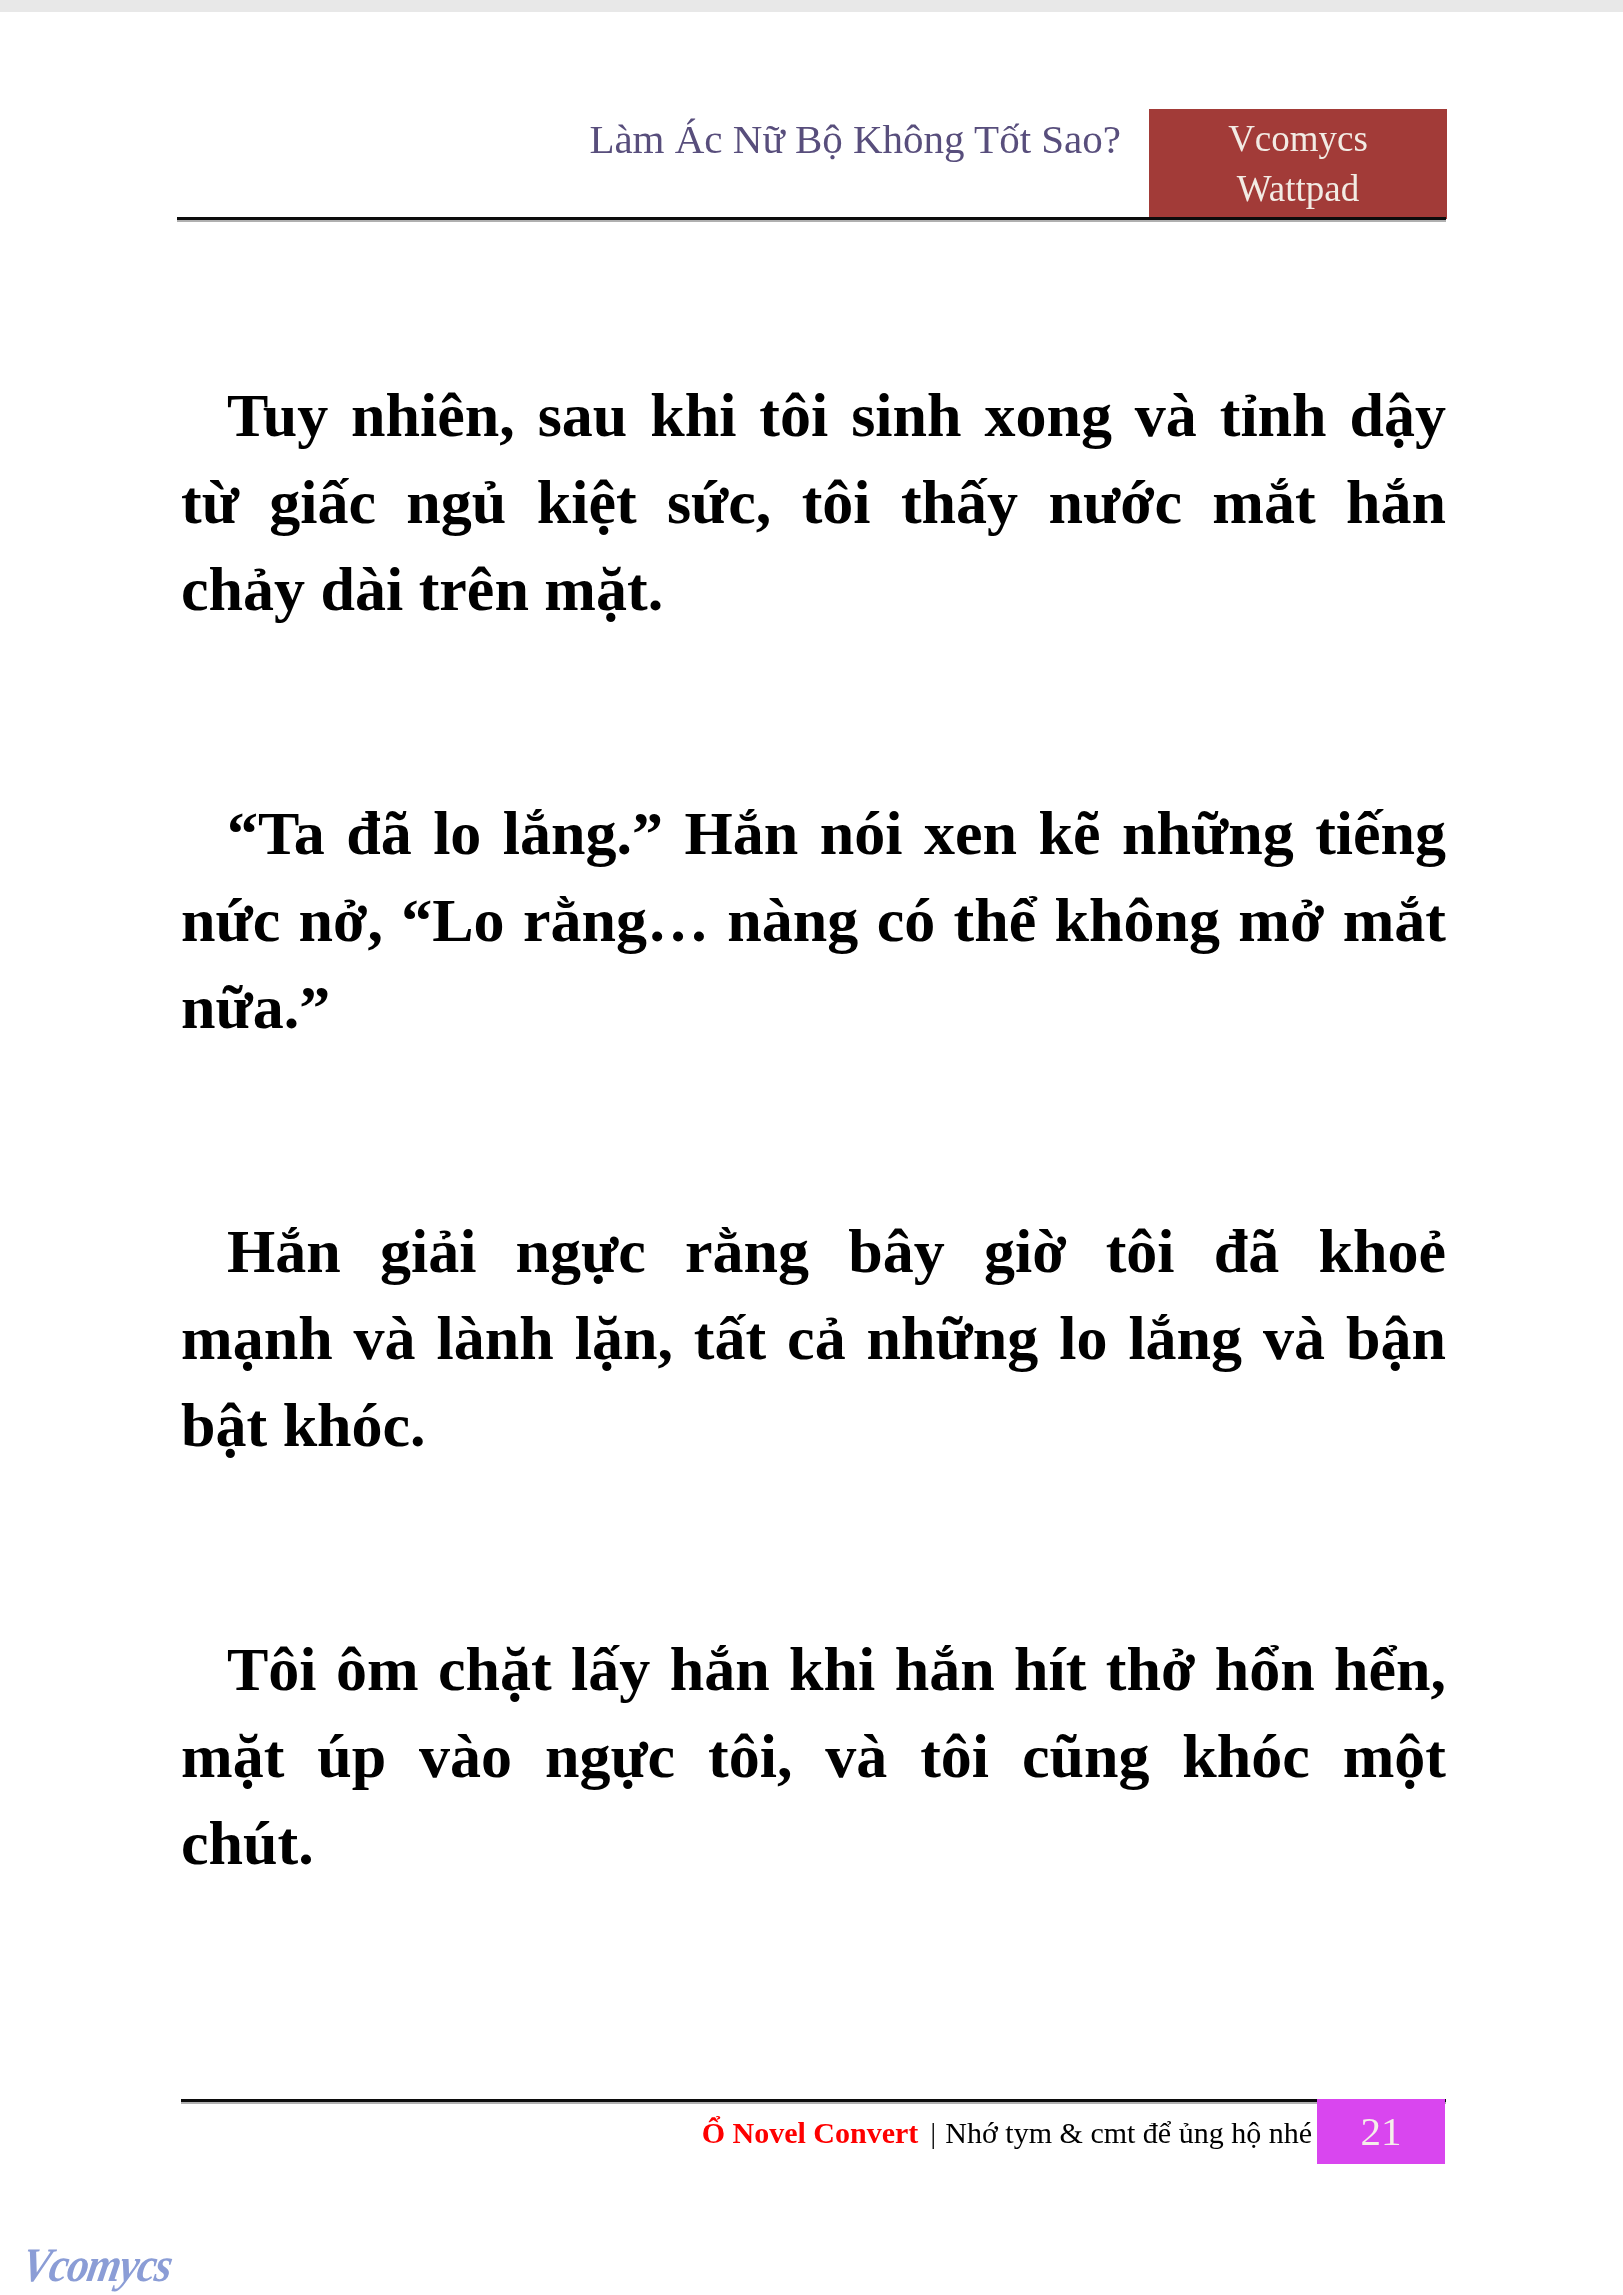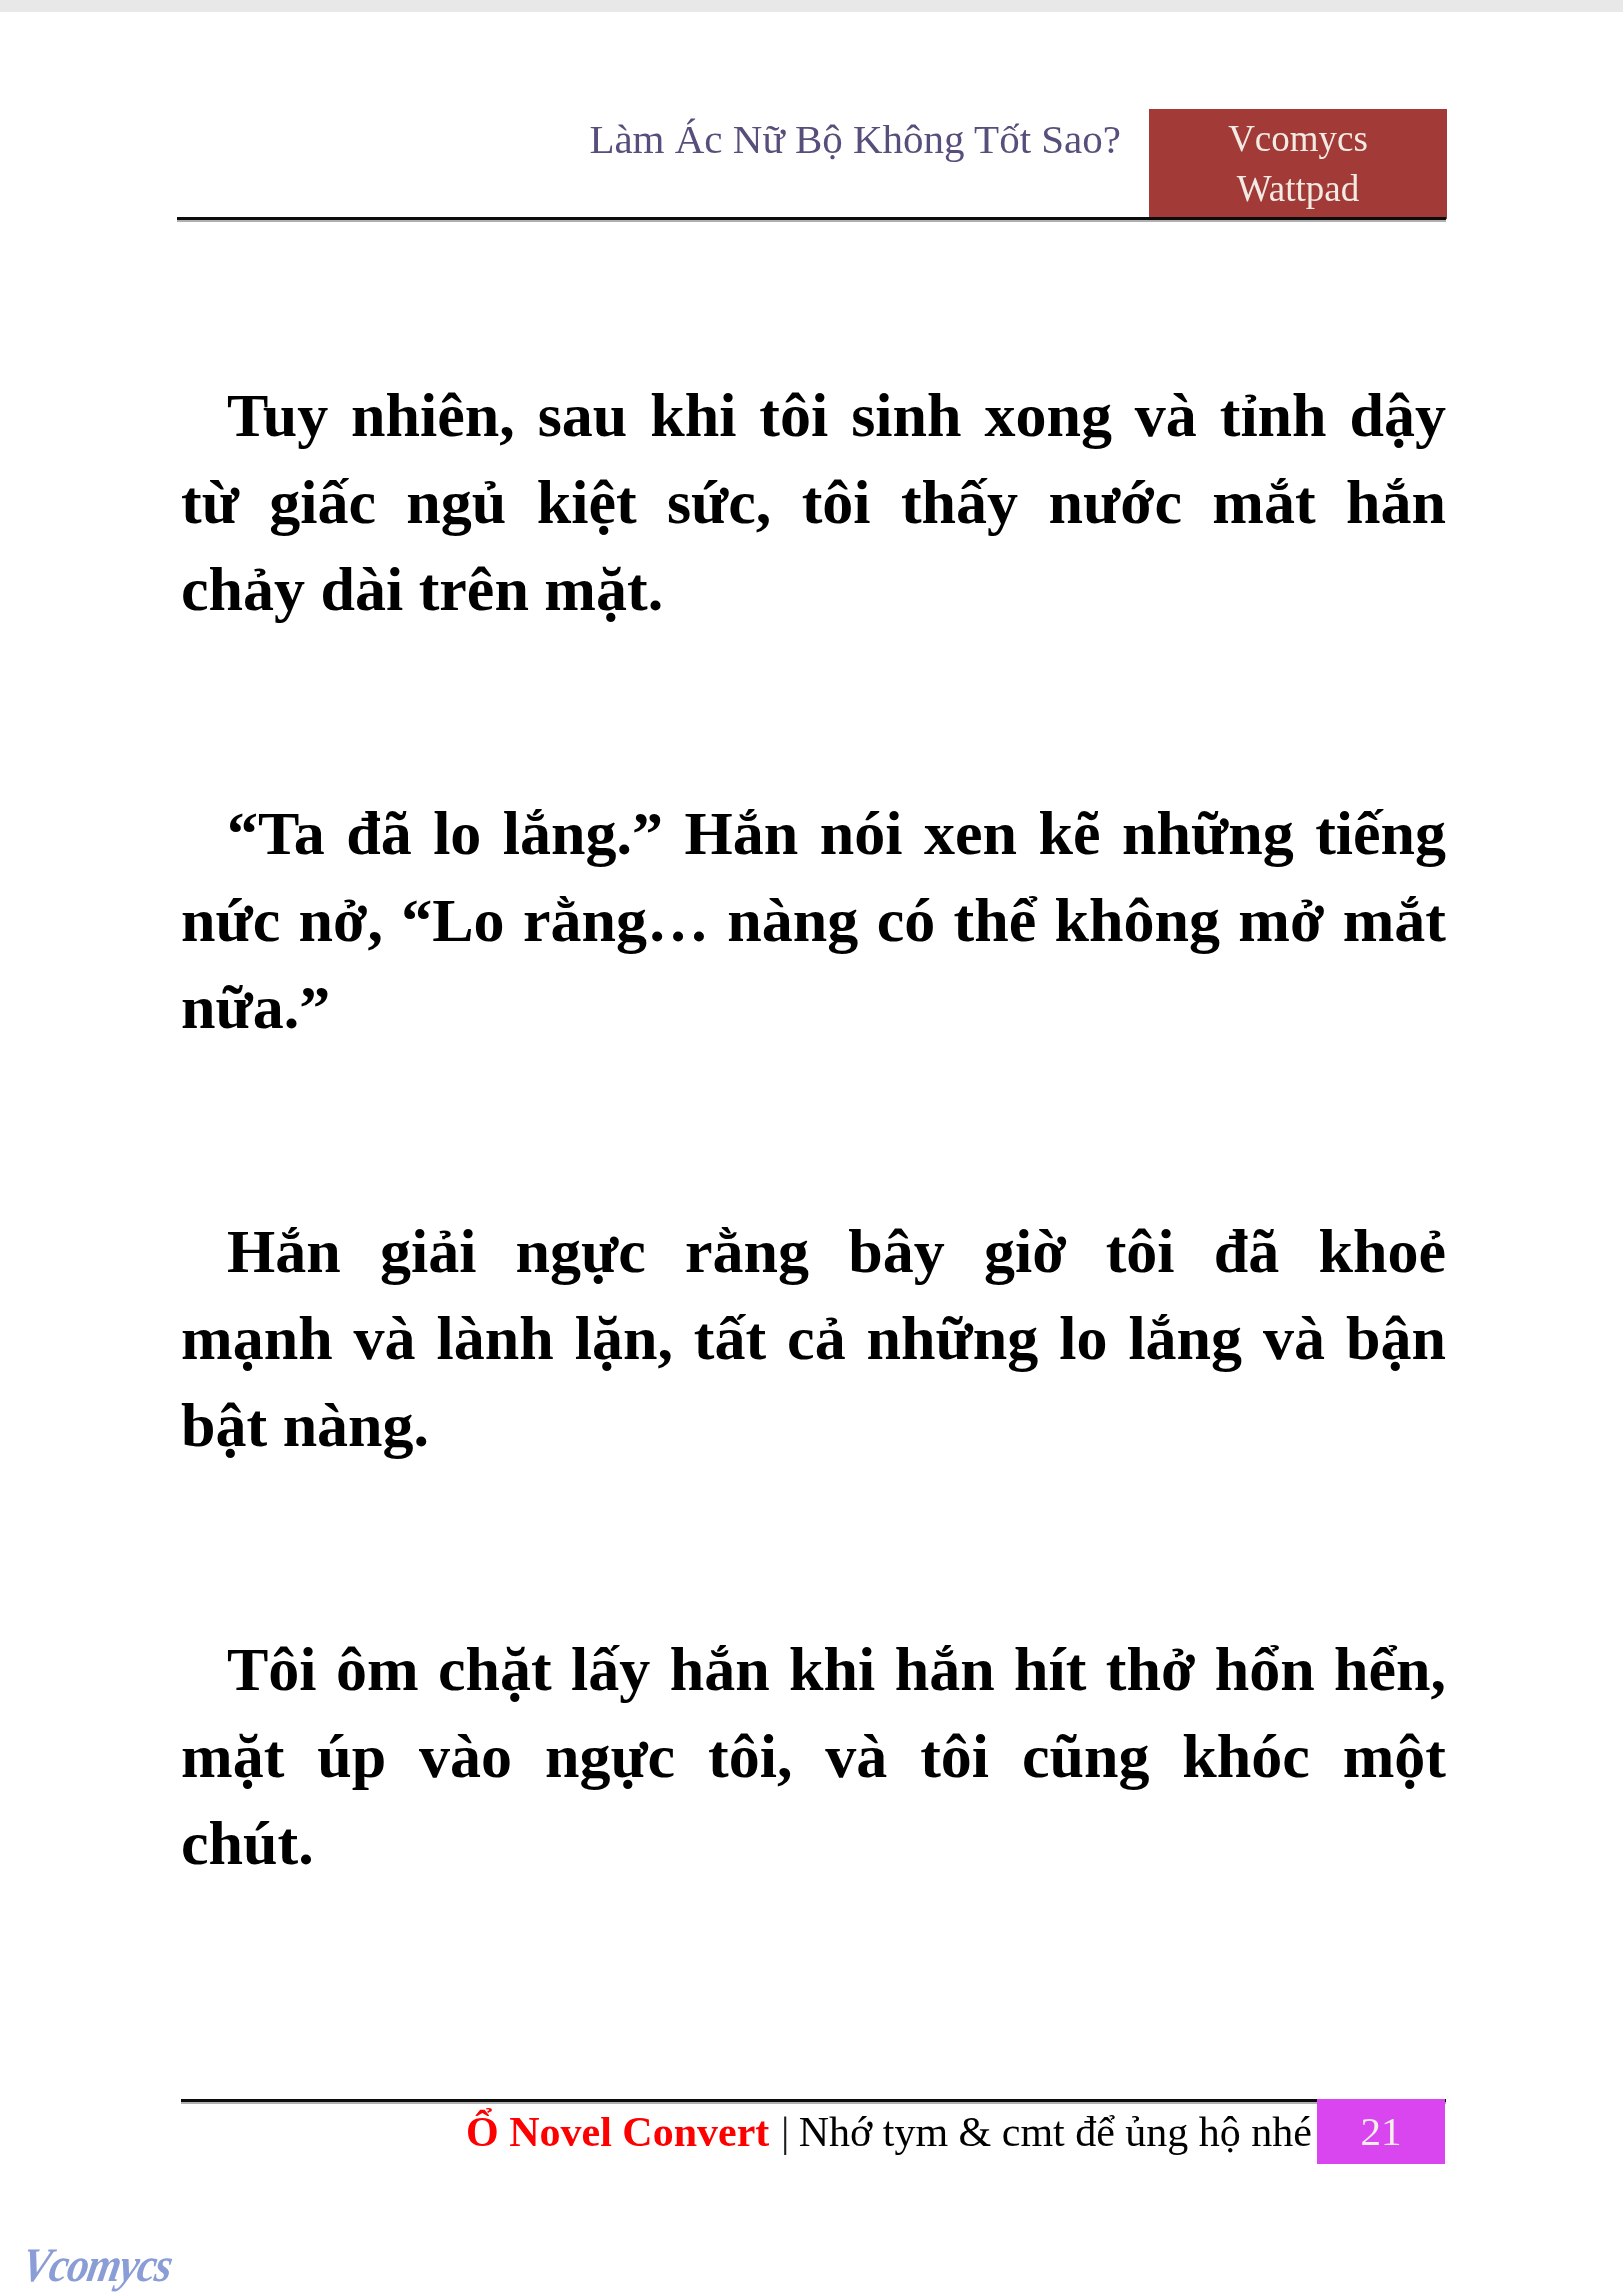--- a/index.html
+++ b/index.html
@@ -45,21 +45,21 @@
     white-space:nowrap;
     font-weight:bold;
   }
   .ln.first{text-indent:46px;}
   .ln.last{text-align-last:left;}
   .para-gap{margin-top:157px;}
   
   .ftr-rule{left:181px;top:2087px;width:1265px;}
   .ftr-credit{
     position:absolute;top:2097px;right:312px;
-    font-size:42px;line-height:47px;
+    font-size:30px;line-height:47px;
     white-space:nowrap;color:#000;
   }
   .ftr-brand{color:#fe0000;font-weight:bold;}
   .ftr-sep{color:#1a1a1a;font-weight:normal;padding:0 9.2px 0 11.8px;}
   .pagenum{
     position:absolute;left:1317px;top:2087px;width:128px;height:65px;
     background:#d946ef;color:#f5efe9;
     font-size:41px;line-height:65px;text-align:center;
   }
   
@@ -90,21 +90,21 @@
     <div class="ln first">Tuy nhiên, sau khi tôi sinh xong và tỉnh dậy</div>
     <div class="ln">từ giấc ngủ kiệt sức, tôi thấy nước mắt hắn</div>
     <div class="ln last">chảy dài trên mặt.</div>
 
     <div class="ln first para-gap">“Ta đã lo lắng.” Hắn nói xen kẽ những tiếng</div>
     <div class="ln">nức nở, “Lo rằng… nàng có thể không mở mắt</div>
     <div class="ln last">nữa.”</div>
 
     <div class="ln first para-gap">Hắn giải ngực rằng bây giờ tôi đã khoẻ</div>
     <div class="ln">mạnh và lành lặn, tất cả những lo lắng và bận</div>
-    <div class="ln last">bật nàng.</div>
+    <div class="ln last">bật khóc.</div>
 
     <div class="ln first para-gap">Tôi ôm chặt lấy hắn khi hắn hít thở hổn hển,</div>
     <div class="ln">mặt úp vào ngực tôi, và tôi cũng khóc một</div>
     <div class="ln last">chút.</div>
   </div>
 
   <div class="rule ftr-rule"></div>
   <div class="ftr-credit">
     <span class="ftr-brand">Ổ Novel Convert</span><span class="ftr-sep">|</span><span>Nhớ tym &amp; cmt để ủng hộ nhé</span>
   </div>

